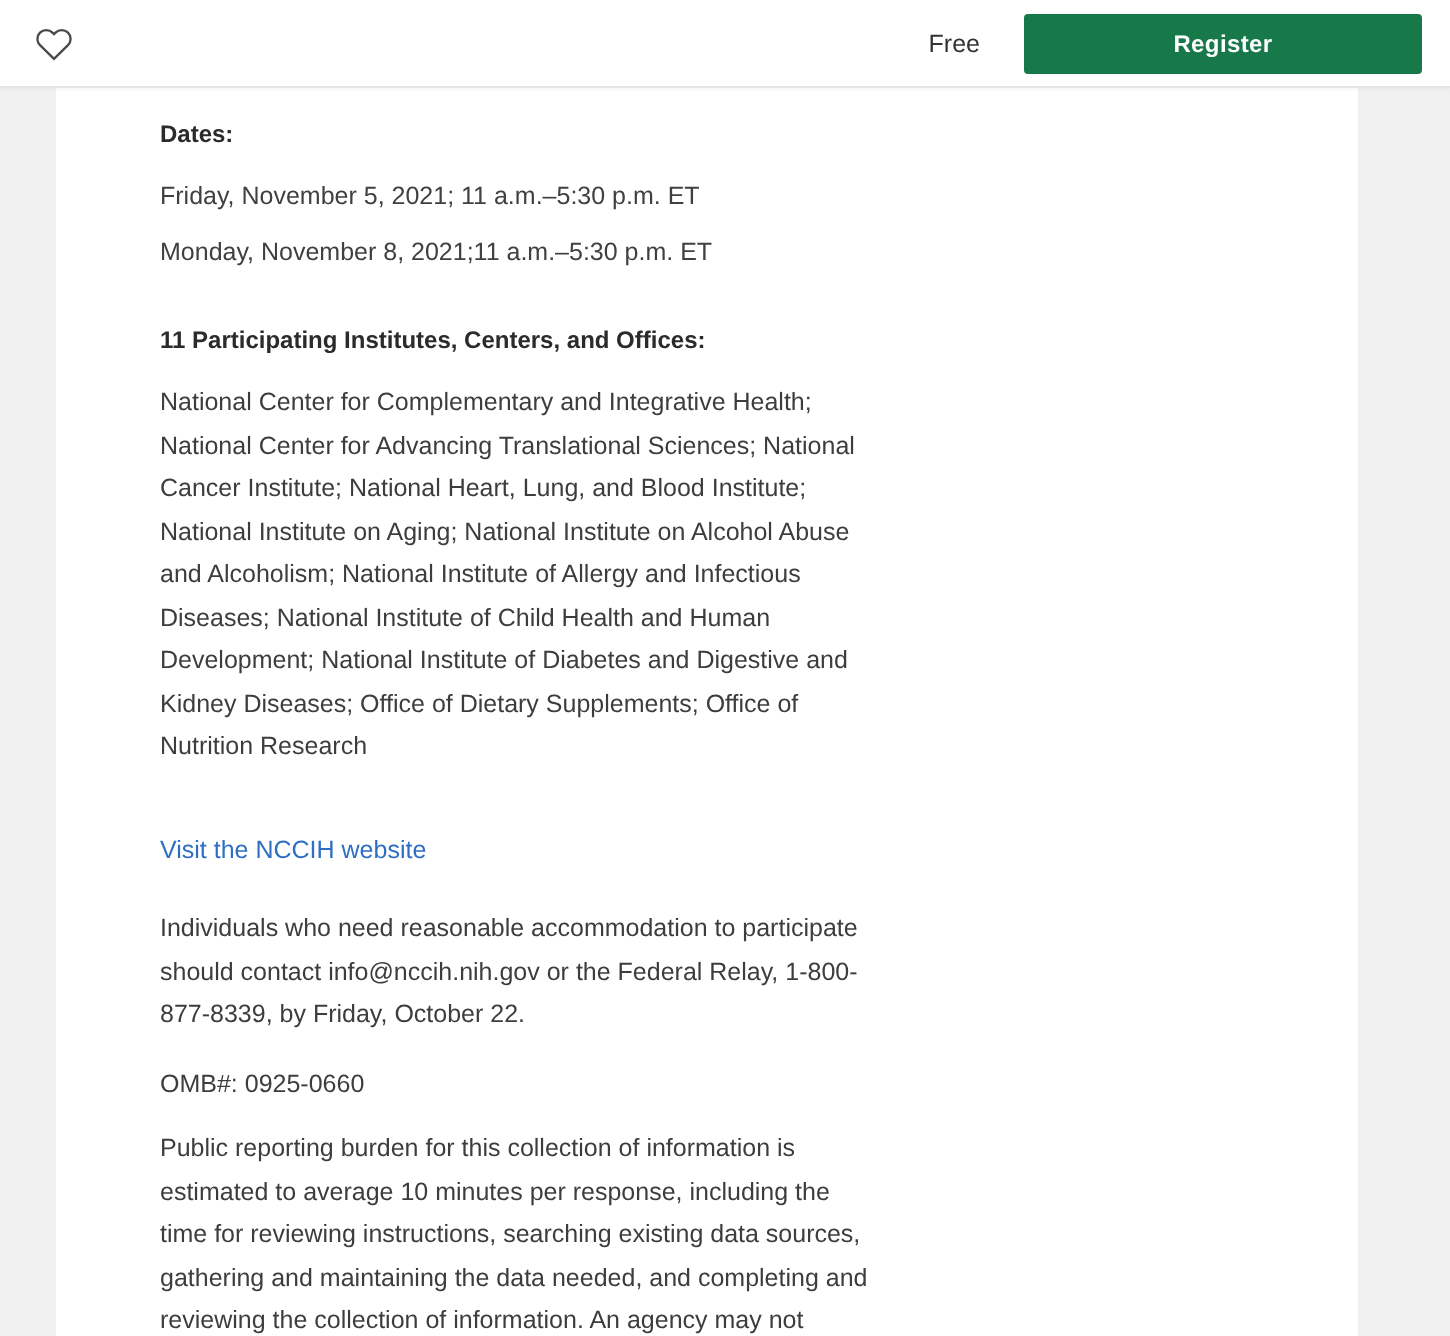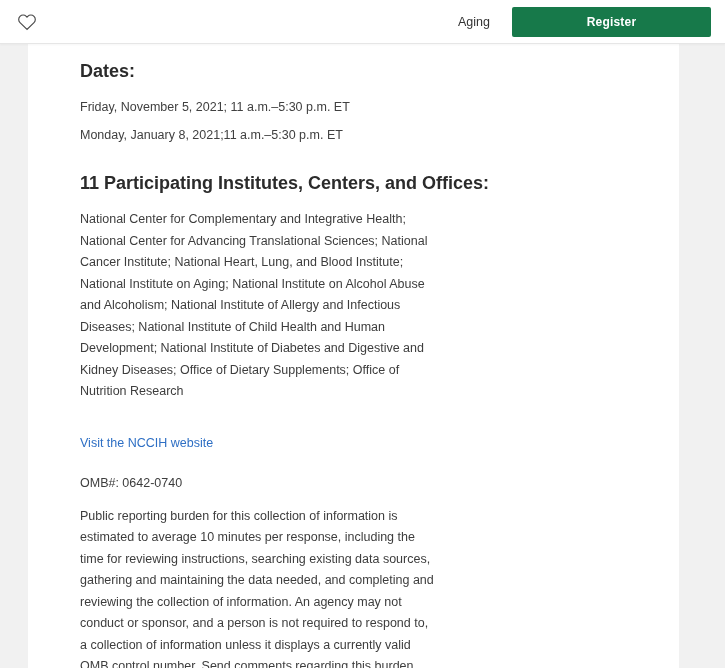--- a/index.html
+++ b/index.html
@@ -72,21 +72,21 @@
     position: absolute;
     top: 44px;
     left: 28px;
     width: 651px;
     min-height: 624px;
     background: #ffffff;
     box-sizing: border-box;
     padding: 14px 52px 20px 52px;
   }
   .sec-title {
-    font-size: 18px;
+    font-size: 12px;
     font-weight: bold;
     color: #2b2b2b;
     margin: 0 0 12px 0;
     line-height: 1.5;
   }
   .para {
     font-size: 12.5px;
     color: #3d3d3d;
     line-height: 1.72;
     margin: 0 0 12px 0;
@@ -126,40 +126,41 @@
 
 <div class="page">
 
   <div class="topbar">
     <div class="heart-btn">
       <svg width="20" height="19" viewBox="0 0 24 22" fill="none" xmlns="http://www.w3.org/2000/svg" aria-hidden="true">
         <path d="M12 20.5 3.6 12.3a5.3 5.3 0 0 1 0-7.5 5.3 5.3 0 0 1 7.5 0l.9.9.9-.9a5.3 5.3 0 0 1 7.5 0 5.3 5.3 0 0 1 0 7.5L12 20.5z" stroke="#4a4a4a" stroke-width="1.4" fill="none"></path>
       </svg>
     </div>
     <div class="topbar-spacer"></div>
-    <div class="price-label">Aging</div>
+    <div class="price-label">Free</div>
     <button class="register-btn">Register</button>
   </div>
 
   <div class="content-card">
 
     <div class="sec-title">Dates:</div>
     <p class="date-line">Friday, November 5, 2021; 11 a.m.–5:30 p.m. ET</p>
-    <p class="date-line">Monday, January 8, 2021;11 a.m.–5:30 p.m. ET</p>
+    <p class="date-line">Monday, November 8, 2021;11 a.m.–5:30 p.m. ET</p>
 
     <div class="block-gap"></div>
 
     <div class="sec-title">11 Participating Institutes, Centers, and Offices:</div>
     <p class="para institutes">National Center for Complementary and Integrative Health; National Center for Advancing Translational Sciences; National Cancer Institute; National Heart, Lung, and Blood Institute; National Institute on Aging; National Institute on Alcohol Abuse and Alcoholism; National Institute of Allergy and Infectious Diseases; National Institute of Child Health and Human Development; National Institute of Diabetes and Digestive and Kidney Diseases; Office of Dietary Supplements; Office of Nutrition Research</p>
 
     <div class="block-gap"></div>
 
     <a class="link" href="#">Visit the NCCIH website</a>
 
     <div class="block-gap"></div>
 
+    <p class="para">Individuals who need reasonable accommodation to participate should contact info@nccih.nih.gov or the Federal Relay, 1-800-877-8339, by Friday, October 22.</p>
 
-    <p class="small-line">OMB#: 0642-0740</p>
+    <p class="small-line">OMB#: 0925-0660</p>
 
     <p class="para burden">Public reporting burden for this collection of information is estimated to average 10 minutes per response, including the time for reviewing instructions, searching existing data sources, gathering and maintaining the data needed, and completing and reviewing the collection of information. An agency may not conduct or sponsor, and a person is not required to respond to, a collection of information unless it displays a currently valid OMB control number. Send comments regarding this burden estimate or any other aspect of this collection of information, including suggestions for reducing this burden to: NIH, Project Clearance Branch, 6705 Rockledge Drive, MSC 7974, Bethesda, MD 20892-7974, ATTN: PRA (0925-0740). Do not return the completed form to this address.</p>
 
   </div>
 </div>
 
 </body></html>

